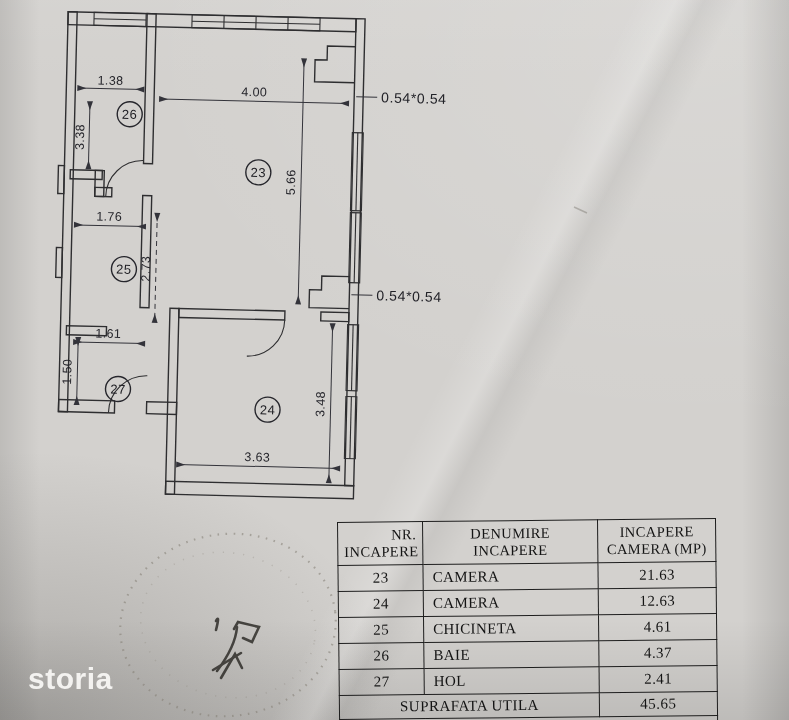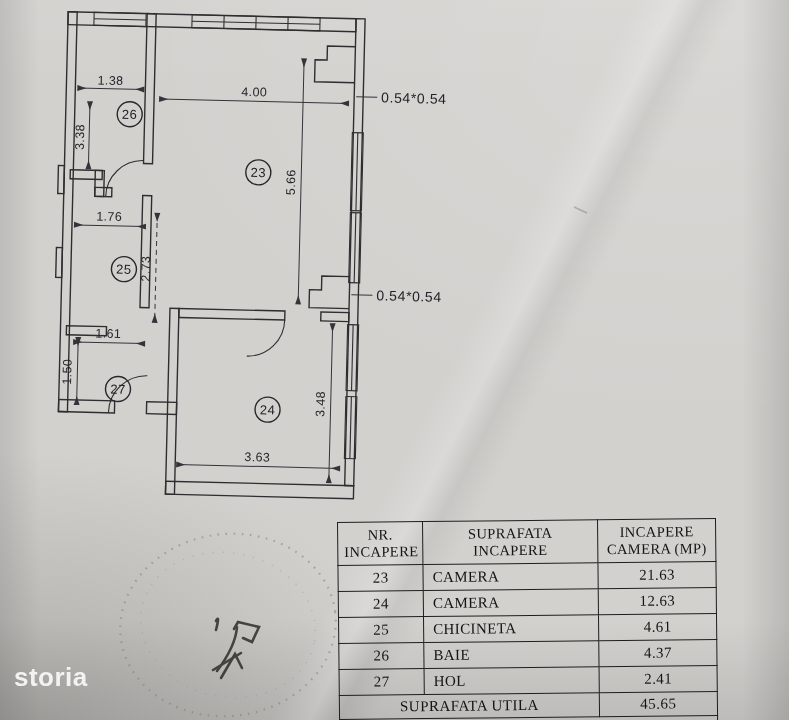--- a/index.html
+++ b/index.html
@@ -28,31 +28,31 @@
   .badge circle{fill:none;stroke:#26262c;stroke-width:1.4;}
   .badge text{font-size:13px;fill:#1d1d22;letter-spacing:.5px;}
   .overlay{position:absolute;left:0;top:0;pointer-events:none;}
 
   .table-wrap{position:absolute;left:337px;top:522px;transform:rotate(-0.6deg);transform-origin:0 0;}
   table.areas{border-collapse:collapse;table-layout:fixed;width:378px;
     font-family:"Liberation Serif", serif;color:#141414;}
   table.areas td,table.areas th{border:1.7px solid #1e1e1e;padding:0 6px;
     font-weight:normal;overflow:hidden;white-space:nowrap;}
   table.areas .hdr td{height:42px;font-size:14.5px;line-height:1.18;letter-spacing:.4px;}
-  table.areas .hdr .c1{ text-align:center;}
+  table.areas .hdr .c1{ text-align:right;}
   table.areas .hdr .c2,table.areas .hdr .c3{text-align:center;}
   table.areas .row td{height:25px;font-size:15px;letter-spacing:.4px;}
   table.areas .row .num{text-align:center;}
   table.areas .row .nm{text-align:left;padding-left:9px;}
   table.areas .row .ar{text-align:center;}
   table.areas .ftr td{height:23px;font-size:15px;letter-spacing:.5px;text-align:center;}
   table.areas .partial td{height:30px;}
 
-  .watermark{position:absolute;left:14px;top:662px;color:#f7f6f4;
-    font-size:26px;font-weight:700;letter-spacing:.5px;opacity:.96;
+  .watermark{position:absolute;left:28px;top:662px;color:#f7f6f4;
+    font-size:30px;font-weight:700;letter-spacing:.5px;opacity:.96;
     font-family:"Liberation Sans", sans-serif;}
 </style>
 </head>
 <body>
 
 <div class="stage">
 
   <svg class="plan" width="430" height="520" viewBox="0 0 430 520">
 
     <defs>
@@ -184,21 +184,21 @@
           <col style="width:175px">
           <col style="width:118px">
         </colgroup>
       <tbody>
           <tr class="hdr">
         <td class="c1">
           <span>NR.</span><br>
           <span>INCAPERE</span>
         </td>
         <td class="c2">
-          <span>SUPRAFATA</span><br>
+          <span>DENUMIRE</span><br>
           <span>INCAPERE</span>
         </td>
         <td class="c3">
           <span>INCAPERE</span><br>
           <span>CAMERA (MP)</span>
         </td>
       </tr>
       <tr class="row">
         <td class="num">23</td>
         <td class="nm">CAMERA</td>

